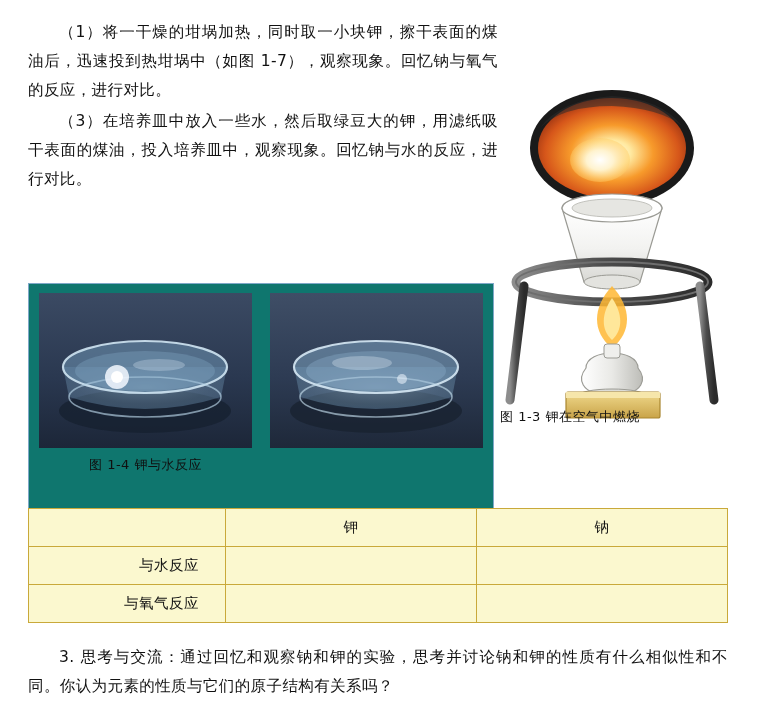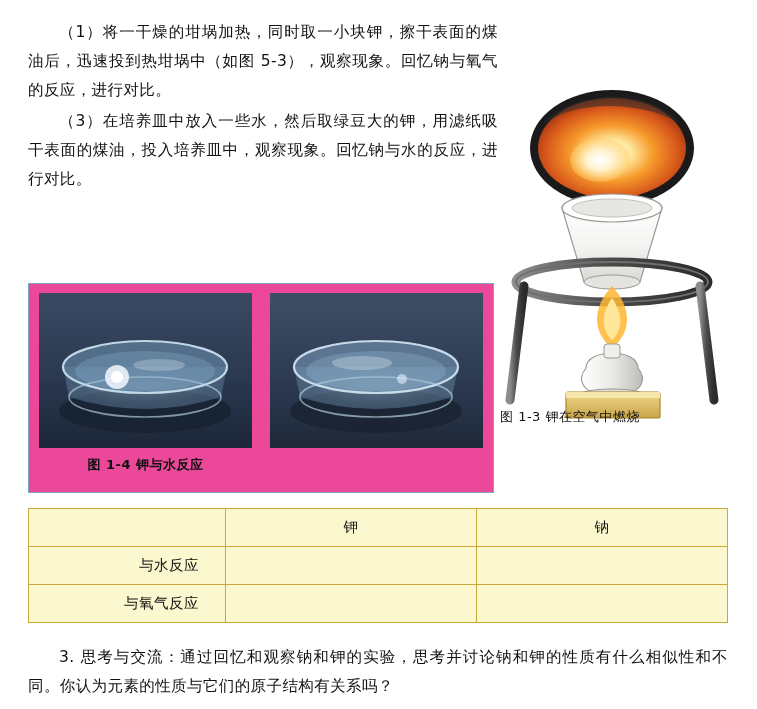--- a/index.html
+++ b/index.html
@@ -69,25 +69,24 @@
     font-size: 13px;
     letter-spacing: 0.5px;
   }
 
   
   .photo-panel {
     position: absolute;
     left: 28px;
     top: 283px;
     width: 466px;
-    height: 210px;
-    background: #ec4899;
+    height: 262px;
+    background: #0f766e;
     border: 1px solid #7fa8c8;
     box-sizing: border-box;
-    font-weight: bold;
   }
   .photo {
     position: absolute;
     top: 9px;
     width: 213px;
     height: 155px;
     background: #2b3a52;
     overflow: hidden;
   }
   .photo.left { left: 10px; }
@@ -130,21 +129,21 @@
   }
   .data-table td.corner { background: #fbf8cf; }
   .data-table td.blank { background: #fbf8cf; }
 </style>
 </head>
 <body>
 
 <div class="page">
 
   <div class="text-col">
-    <p class="para indent">（1）将一干燥的坩埚加热，同时取一小块钾，擦干表面的煤油后，迅速投到热坩埚中（如图 5-3），观察现象。回忆钠与氧气的反应，进行对比。</p>
+    <p class="para indent">（1）将一干燥的坩埚加热，同时取一小块钾，擦干表面的煤油后，迅速投到热坩埚中（如图 1-7），观察现象。回忆钠与氧气的反应，进行对比。</p>
     <p class="para indent">（3）在培养皿中放入一些水，然后取绿豆大的钾，用滤纸吸干表面的煤油，投入培养皿中，观察现象。回忆钠与水的反应，进行对比。</p>
   </div>
 
   <div class="fig-right">
     <svg width="240" height="340" viewBox="0 0 240 340" xmlns="http://www.w3.org/2000/svg">
       <defs>
         <radialGradient id="crucGlow" cx="50%" cy="55%" r="58%">
           <stop offset="0%" stop-color="#fffbe8"></stop>
           <stop offset="22%" stop-color="#ffe9a0"></stop>
           <stop offset="48%" stop-color="#f79a2b"></stop>

